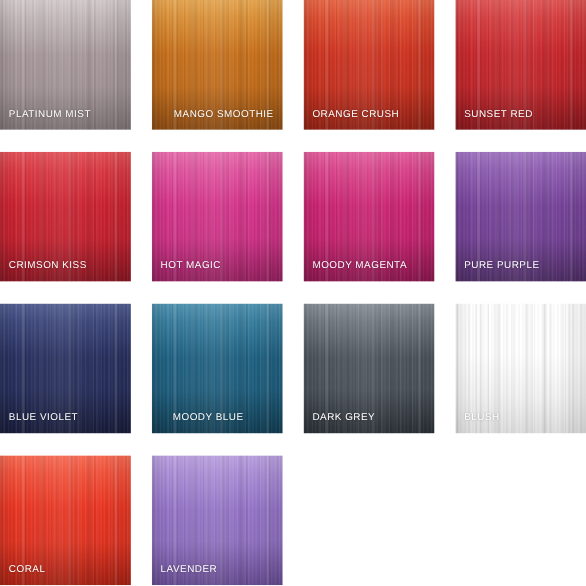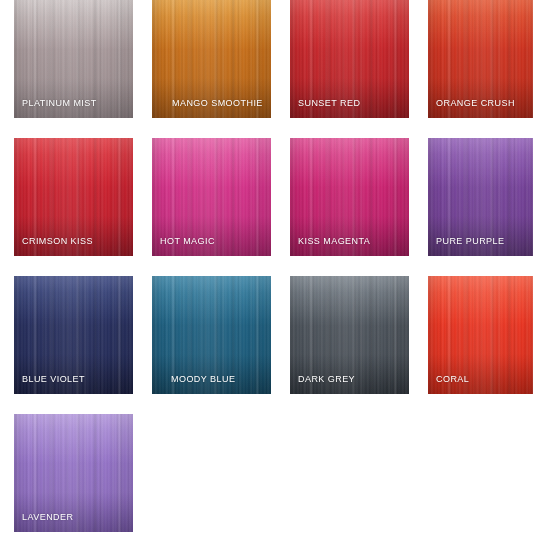--- a/index.html
+++ b/index.html
@@ -27,21 +27,20 @@
     box-sizing: border-box;
     background: #ffffff;
   }
 
   .swatch {
     position: relative;
     width: 119px;
     height: 118px;
     overflow: hidden;
     box-sizing: border-box;
-    margin-left: 14px;
   }
 
   
   .swatch-base {
     position: absolute;
     inset: 0;
   }
 
   
   .strands-a,
@@ -154,38 +153,38 @@
     <div class="swatch">
       <div class="swatch-base" style="background: linear-gradient(rgb(226, 154, 58) 0%, rgb(200, 112, 27) 42%, rgb(200, 112, 27) 66%, rgb(157, 84, 19) 100%);"></div>
       <div class="strands-a"></div>
       <div class="strands-b"></div>
       <div class="strands-c"></div>
       <div class="sheen-x"></div>
       <div class="sheen"></div>
       <div class="swatch-label" style="color: rgb(255, 255, 255); padding-left: 12px;">MANGO SMOOTHIE</div>
     </div>
     <div class="swatch">
+      <div class="swatch-base" style="background: linear-gradient(rgb(228, 83, 47) 0%, rgb(207, 51, 32) 42%, rgb(207, 51, 32) 66%, rgb(163, 36, 21) 100%);"></div>
+      <div class="strands-a"></div>
+      <div class="strands-b"></div>
+      <div class="strands-c"></div>
+      <div class="sheen-x"></div>
+      <div class="sheen"></div>
+      <div class="swatch-label" style="color: rgb(255, 255, 255);">ORANGE CRUSH</div>
+    </div>
+    <div class="swatch">
       <div class="swatch-base" style="background: linear-gradient(rgb(220, 64, 64) 0%, rgb(199, 38, 43) 42%, rgb(199, 38, 43) 66%, rgb(153, 25, 31) 100%);"></div>
       <div class="strands-a"></div>
       <div class="strands-b"></div>
       <div class="strands-c"></div>
       <div class="sheen-x"></div>
       <div class="sheen"></div>
       <div class="swatch-label" style="color: rgb(255, 255, 255);">SUNSET RED</div>
     </div>
     <div class="swatch">
-      <div class="swatch-base" style="background: linear-gradient(rgb(228, 83, 47) 0%, rgb(207, 51, 32) 42%, rgb(207, 51, 32) 66%, rgb(163, 36, 21) 100%);"></div>
-      <div class="strands-a"></div>
-      <div class="strands-b"></div>
-      <div class="strands-c"></div>
-      <div class="sheen-x"></div>
-      <div class="sheen"></div>
-      <div class="swatch-label" style="color: rgb(255, 255, 255);">ORANGE CRUSH</div>
-    </div>
-    <div class="swatch">
       <div class="swatch-base" style="background: linear-gradient(rgb(224, 59, 67) 0%, rgb(204, 34, 48) 42%, rgb(204, 34, 48) 66%, rgb(154, 23, 36) 100%);"></div>
       <div class="strands-a"></div>
       <div class="strands-b"></div>
       <div class="strands-c"></div>
       <div class="sheen-x"></div>
       <div class="sheen"></div>
       <div class="swatch-label" style="color: rgb(255, 255, 255);">CRIMSON KISS</div>
     </div>
     <div class="swatch">
       <div class="swatch-base" style="background: linear-gradient(rgb(229, 91, 164) 0%, rgb(213, 51, 138) 42%, rgb(213, 51, 138) 66%, rgb(168, 35, 107) 100%);"></div>
@@ -196,21 +195,21 @@
       <div class="sheen"></div>
       <div class="swatch-label" style="color: rgb(255, 255, 255);">HOT MAGIC</div>
     </div>
     <div class="swatch">
       <div class="swatch-base" style="background: linear-gradient(rgb(224, 75, 146) 0%, rgb(204, 36, 114) 42%, rgb(204, 36, 114) 66%, rgb(157, 24, 87) 100%);"></div>
       <div class="strands-a"></div>
       <div class="strands-b"></div>
       <div class="strands-c"></div>
       <div class="sheen-x"></div>
       <div class="sheen"></div>
-      <div class="swatch-label" style="color: rgb(255, 255, 255);">KISS MAGENTA</div>
+      <div class="swatch-label" style="color: rgb(255, 255, 255);">MOODY MAGENTA</div>
     </div>
     <div class="swatch">
       <div class="swatch-base" style="background: linear-gradient(rgb(149, 99, 186) 0%, rgb(119, 68, 155) 42%, rgb(119, 68, 155) 66%, rgb(87, 50, 113) 100%);"></div>
       <div class="strands-a"></div>
       <div class="strands-b"></div>
       <div class="strands-c"></div>
       <div class="sheen-x"></div>
       <div class="sheen"></div>
       <div class="swatch-label" style="color: rgb(255, 255, 255);">PURE PURPLE</div>
     </div>
@@ -235,20 +234,29 @@
     <div class="swatch">
       <div class="swatch-base" style="background: linear-gradient(rgb(120, 129, 138) 0%, rgb(77, 84, 92) 42%, rgb(77, 84, 92) 66%, rgb(47, 53, 60) 100%);"></div>
       <div class="strands-a"></div>
       <div class="strands-b"></div>
       <div class="strands-c"></div>
       <div class="sheen-x"></div>
       <div class="sheen"></div>
       <div class="swatch-label" style="color: rgb(255, 255, 255); text-align: right;">DARK GREY</div>
     </div>
     <div class="swatch">
+      <div class="swatch-base"></div>
+      <div class="strands-a"></div>
+      <div class="strands-b"></div>
+      <div class="strands-c"></div>
+      <div class="sheen-x"></div>
+      <div class="sheen"></div>
+      <div class="swatch-label" style="color: rgb(255, 255, 255);">BLUSH</div>
+    </div>
+    <div class="swatch">
       <div class="swatch-base" style="background: linear-gradient(rgb(246, 87, 61) 0%, rgb(234, 53, 34) 42%, rgb(234, 53, 34) 66%, rgb(189, 36, 20) 100%);"></div>
       <div class="strands-a"></div>
       <div class="strands-b"></div>
       <div class="strands-c"></div>
       <div class="sheen-x"></div>
       <div class="sheen"></div>
       <div class="swatch-label" style="color: rgb(255, 255, 255); text-align: center;">CORAL</div>
     </div>
     <div class="swatch">
       <div class="swatch-base" style="background: linear-gradient(rgb(177, 149, 220) 0%, rgb(149, 116, 200) 42%, rgb(149, 116, 200) 66%, rgb(115, 85, 164) 100%);"></div>

